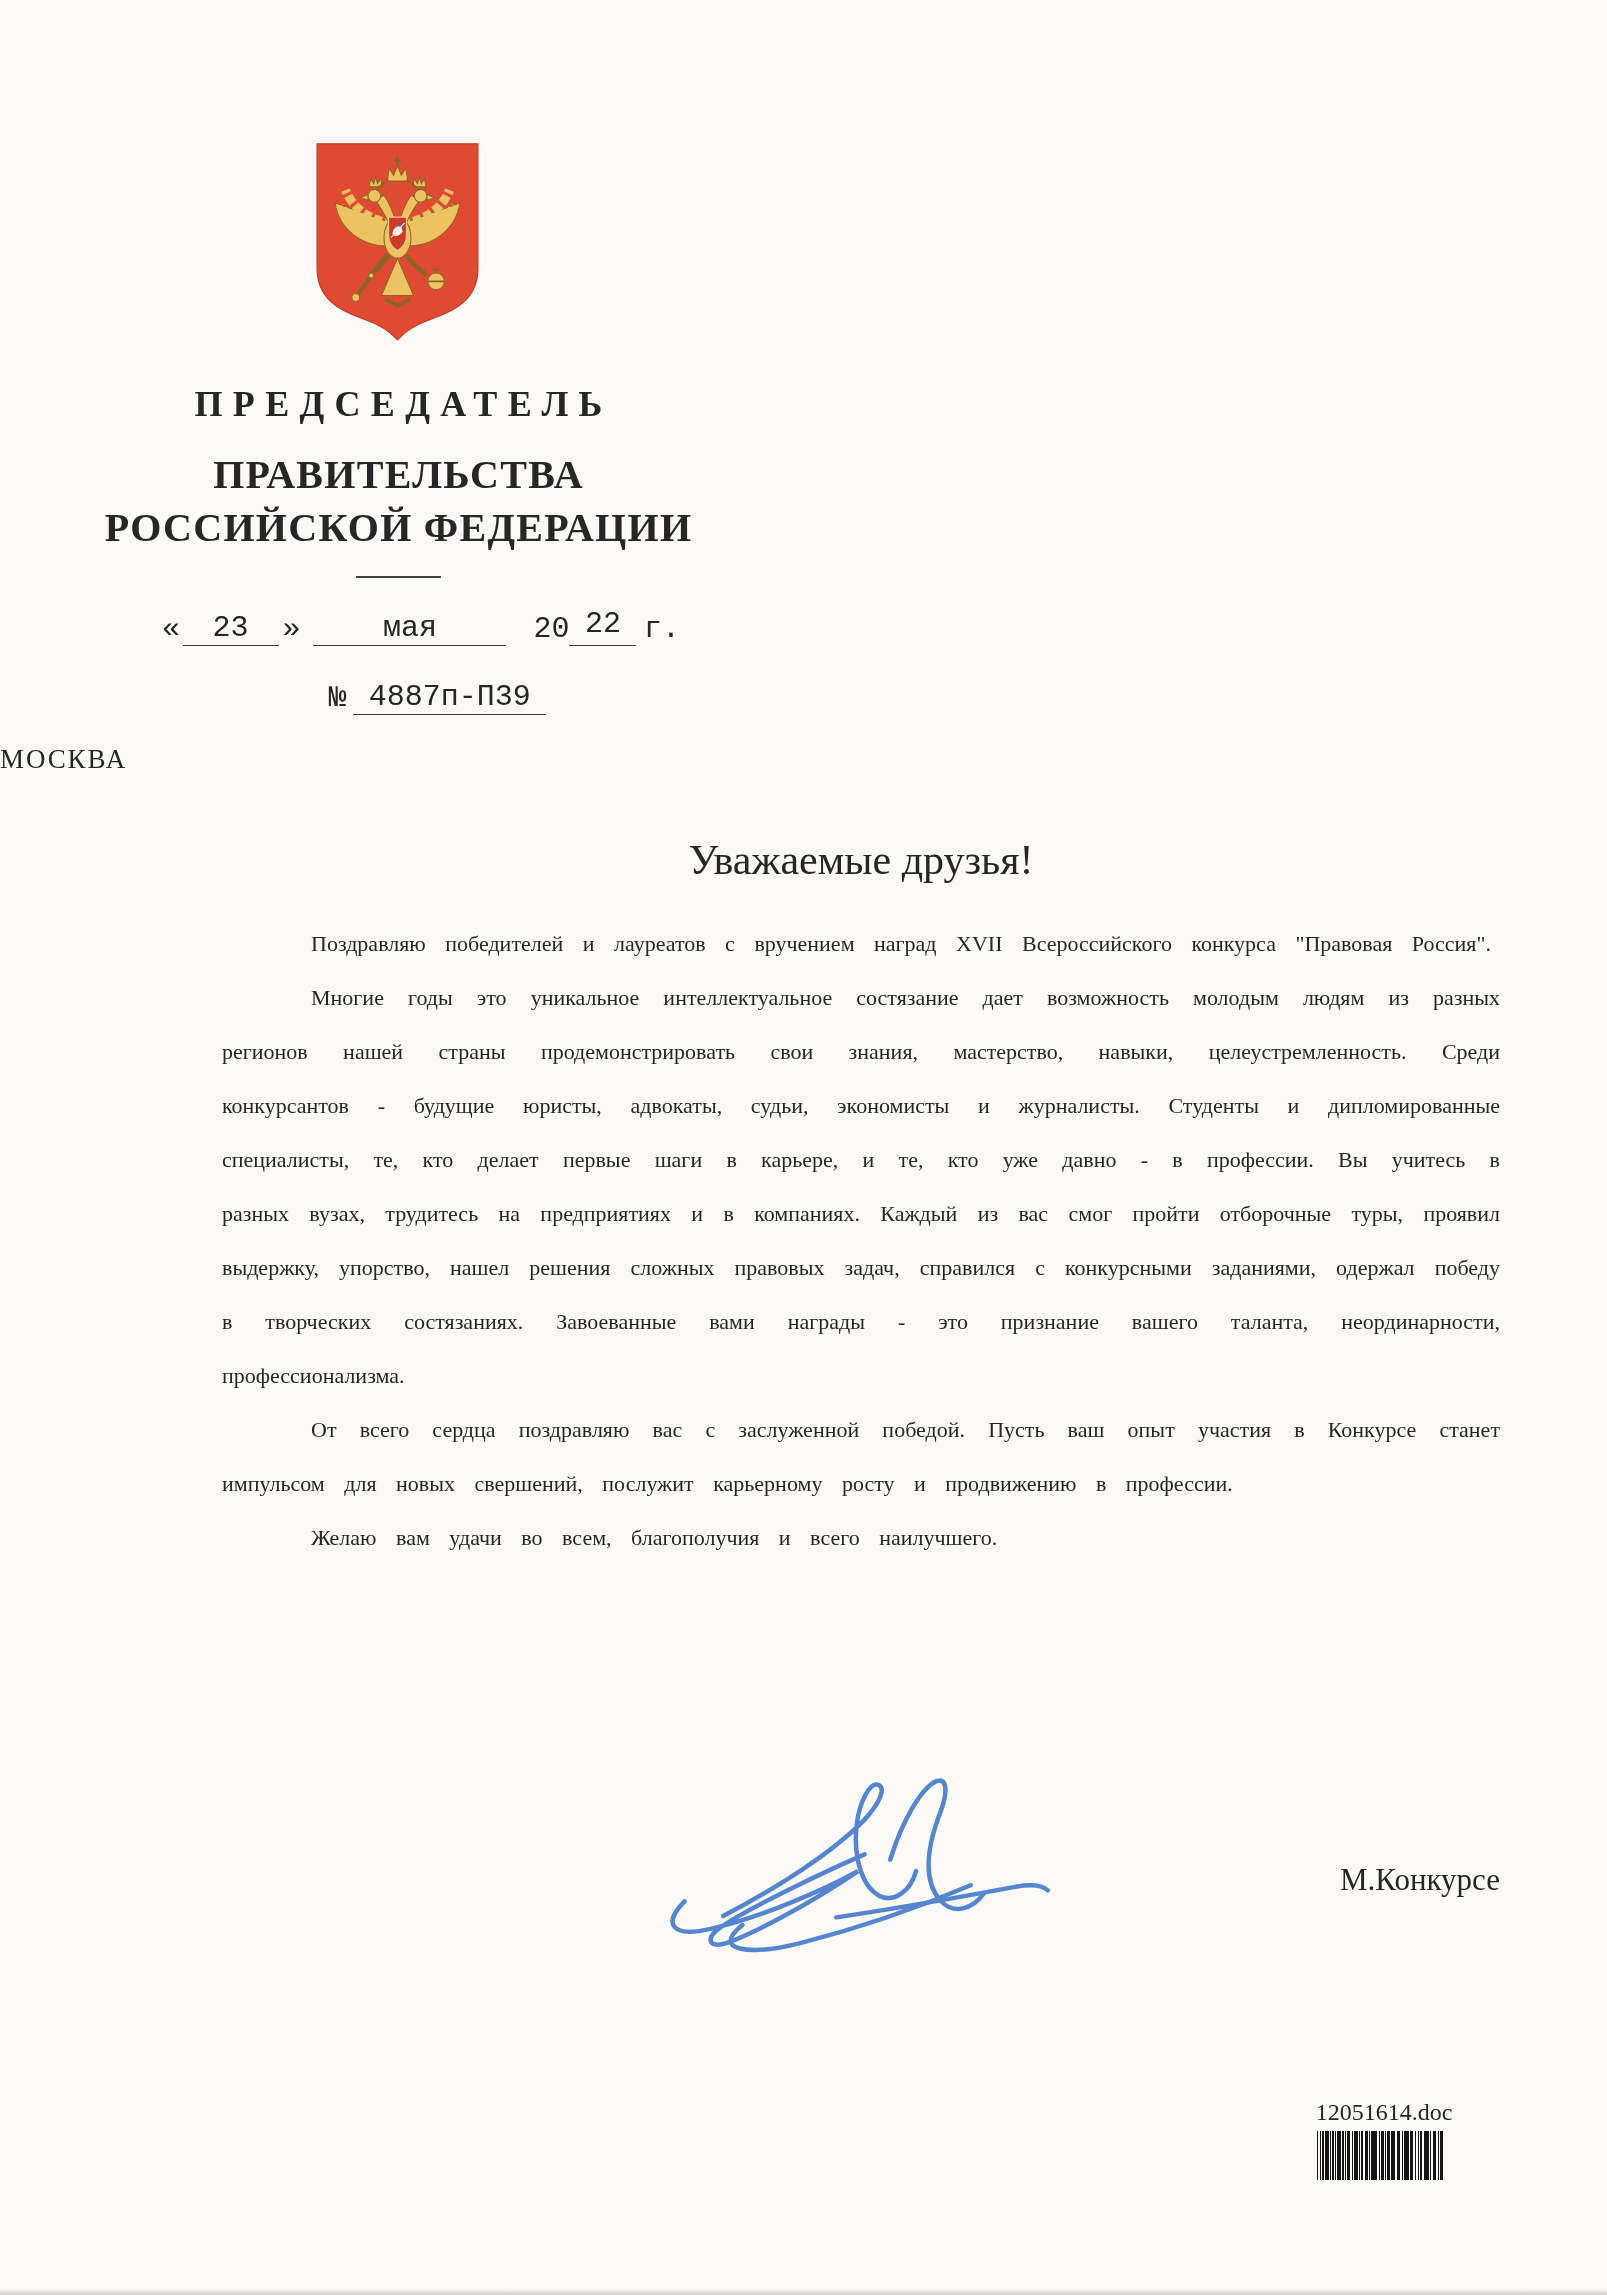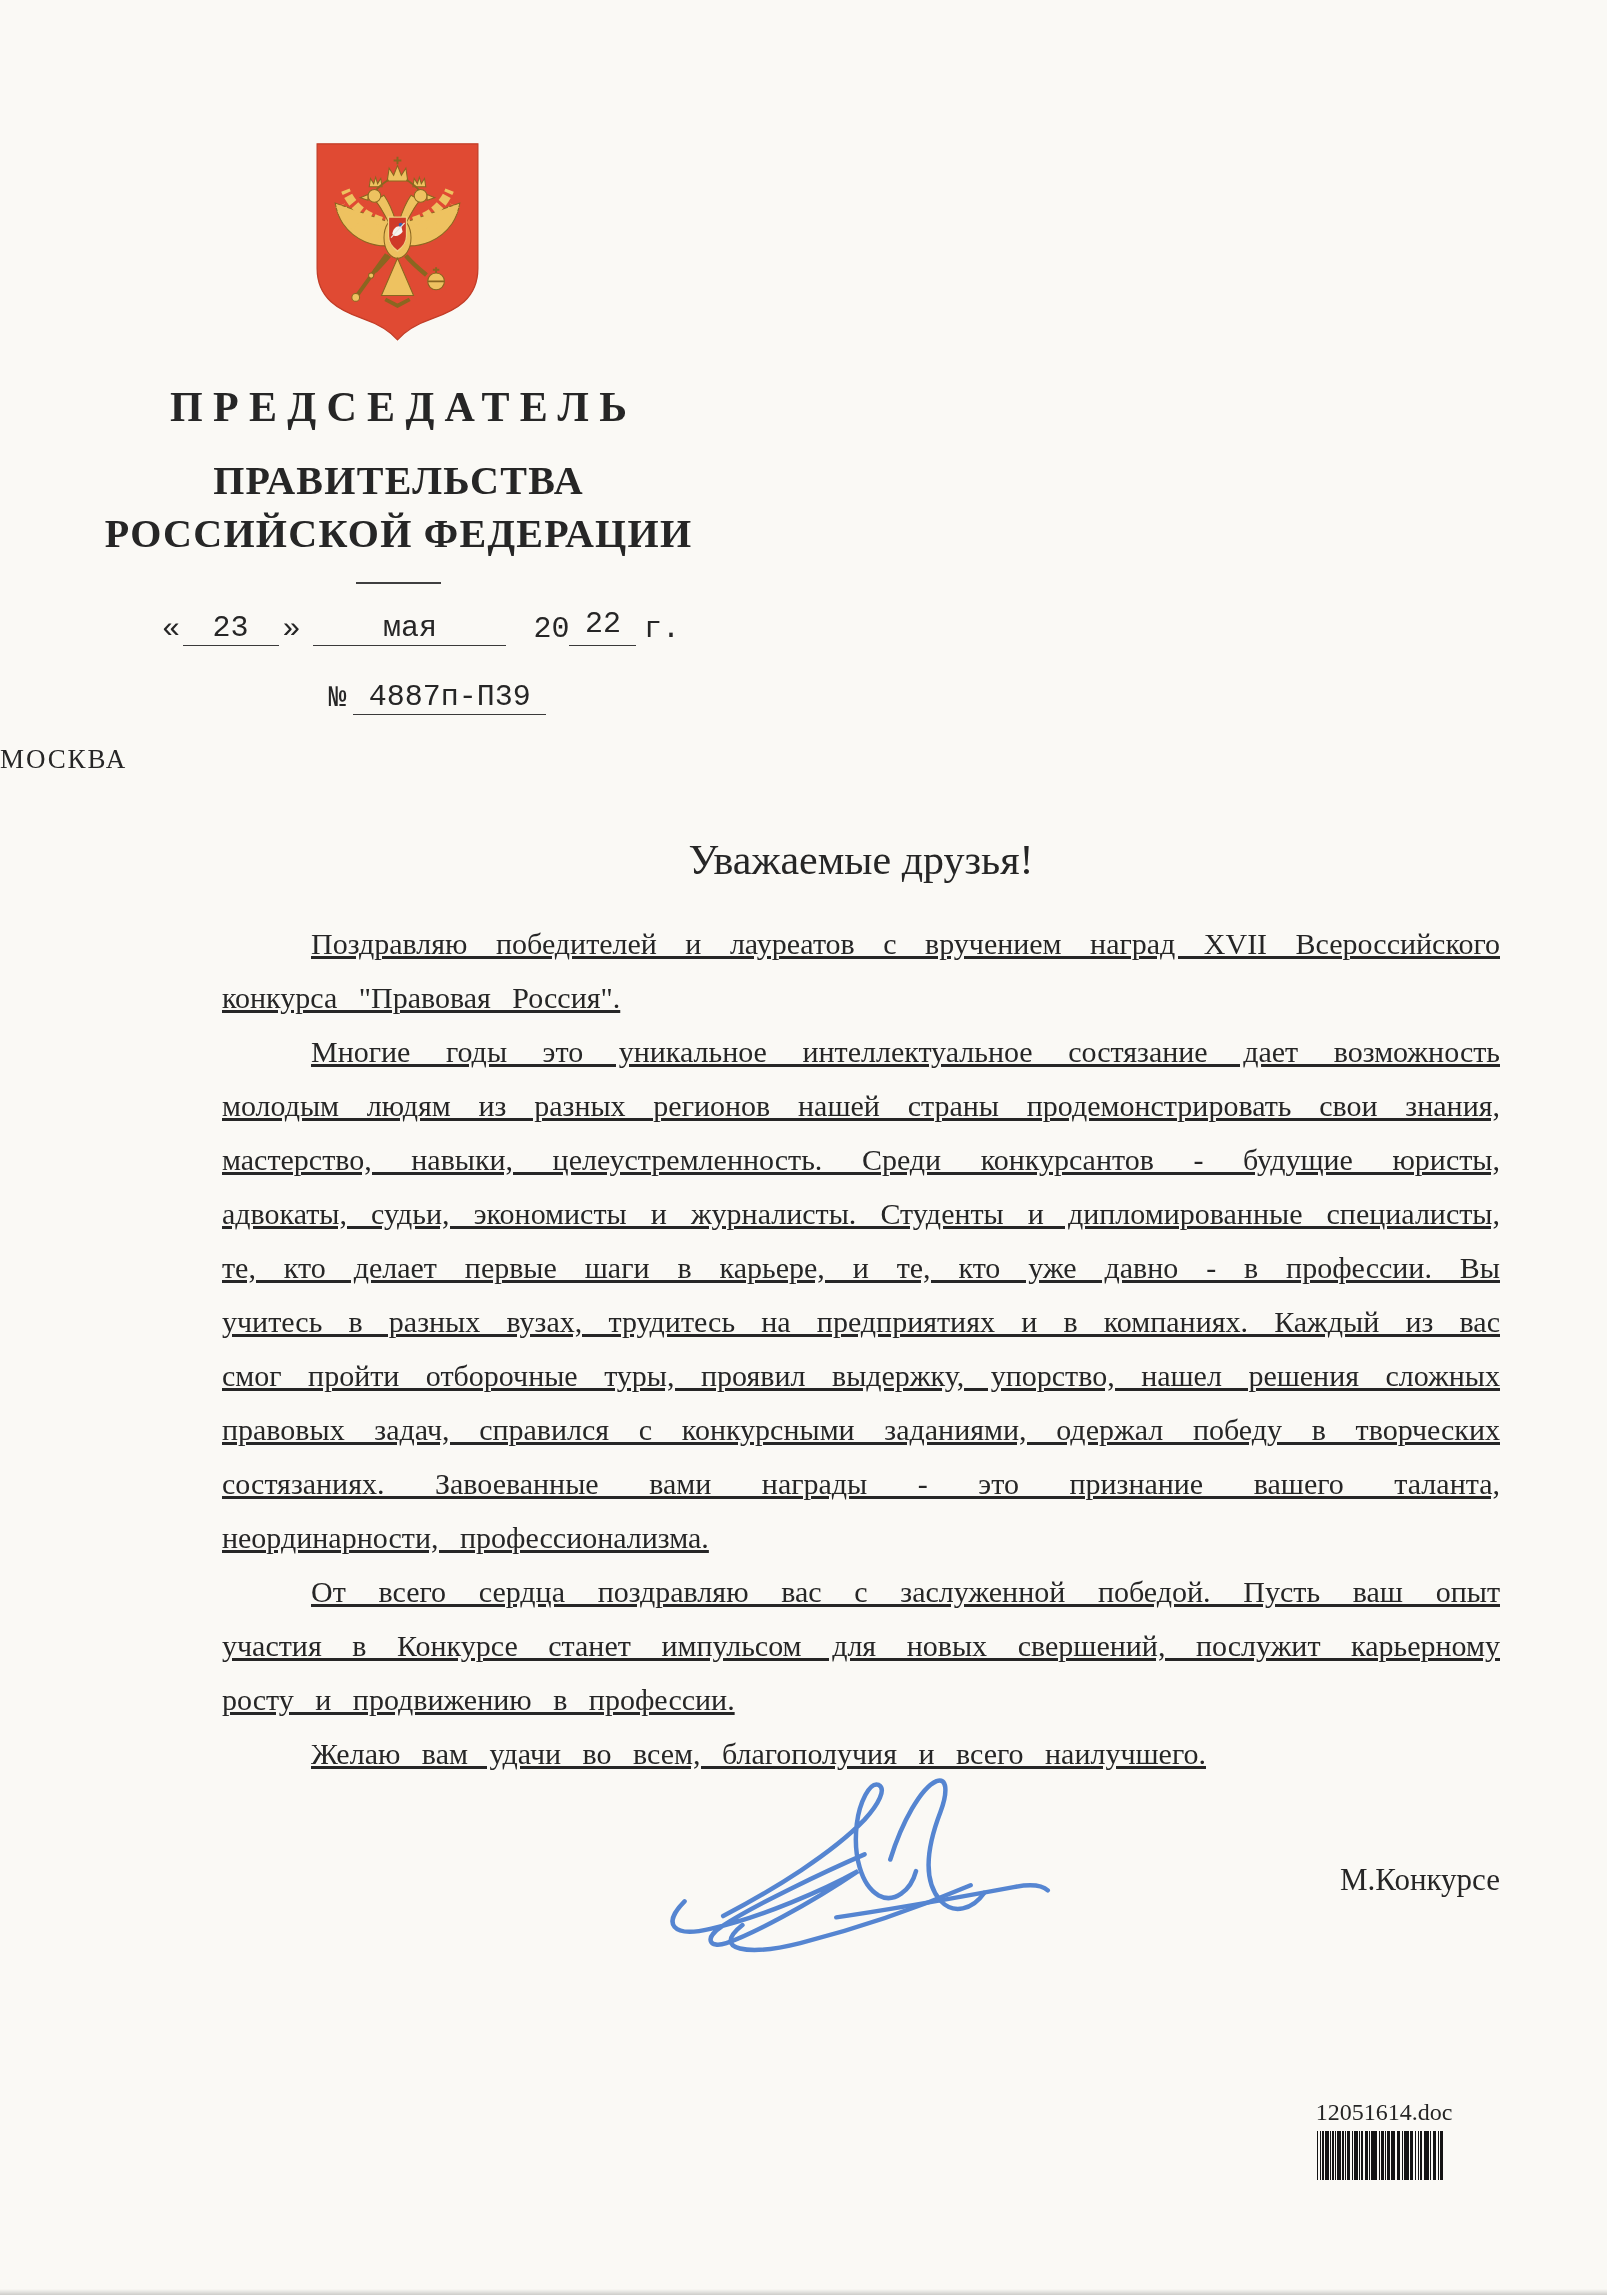--- a/index.html
+++ b/index.html
@@ -8,21 +8,21 @@
     width:1607px;height:2295px;
     background:var(--page-bg,#faf9f6);
     color:var(--ink,#262626);
     font-family:"Liberation Serif","DejaVu Serif",serif;
     overflow:hidden;
   }
   
   .emblem{position:absolute;left:312px;top:141px;width:171px;height:201px;}
   
   .letterhead{position:absolute;left:0;top:383px;width:797px;text-align:center;}
-  .lh-title{font-size:42px;font-weight:700;letter-spacing:10.3px;padding-left:10.3px;white-space:nowrap;}
+  .lh-title{font-size:36px;font-weight:700;letter-spacing:10.3px;padding-left:10.3px;white-space:nowrap;}
   .lh-sub{font-size:40px;font-weight:700;letter-spacing:1.3px;white-space:nowrap;font-family:Liberation Serif, serif;}
   .lh-sub1{margin-top:26px;}
   .lh-sub2{margin-top:6.4px;}
   .lh-rule{width:85px;height:1.9px;background:#3f3f3f;margin:24.4px auto 0;}
   
   .dateline{
     position:absolute;left:162px;top:611px;
     font-family:"Liberation Mono","DejaVu Sans Mono",monospace;
     font-size:30px;display:flex;align-items:flex-end;white-space:nowrap;
   }
@@ -44,22 +44,22 @@
   .slot-num{width:193px;border-bottom:1.9px solid #3a3a3a;text-align:center;}
   .city{position:absolute;left:0;top:744px;width:797px;text-align:left;
         font-size:27px;letter-spacing:1.9px;}
   
   .recipient{position:absolute;left:933px;top:264px;width:514px;
              text-align:center;font-size:31px;line-height:48px;}
   
   .body{position:absolute;left:222px;top:836px;width:1278px;}
   .salutation{text-align:center;font-size:42px;margin:0 0 33px 0;}
   .body p{
-    margin:0;font-size:30px;line-height:54px;
-    text-align:justify;text-indent:89px;word-spacing:14px;text-decoration:underline;
+    margin:0;font-size:22px;line-height:54px;
+    text-align:justify;text-indent:89px;word-spacing:14px;
   }
   
   .sig{position:absolute;left:646px;top:1763px;width:450px;height:193px;}
   .signer{position:absolute;left:222px;top:1862px;width:1278px;
           text-align:right;font-size:31px;}
   
   .fileblock{position:absolute;left:1305px;top:2099px;width:158px;text-align:center;}
   .filename{font-size:24px;}
   .barcode{margin:5.1px auto 0;width:135px;height:49px;display:flex;
            align-items:stretch;justify-content:flex-start;overflow:hidden;}

